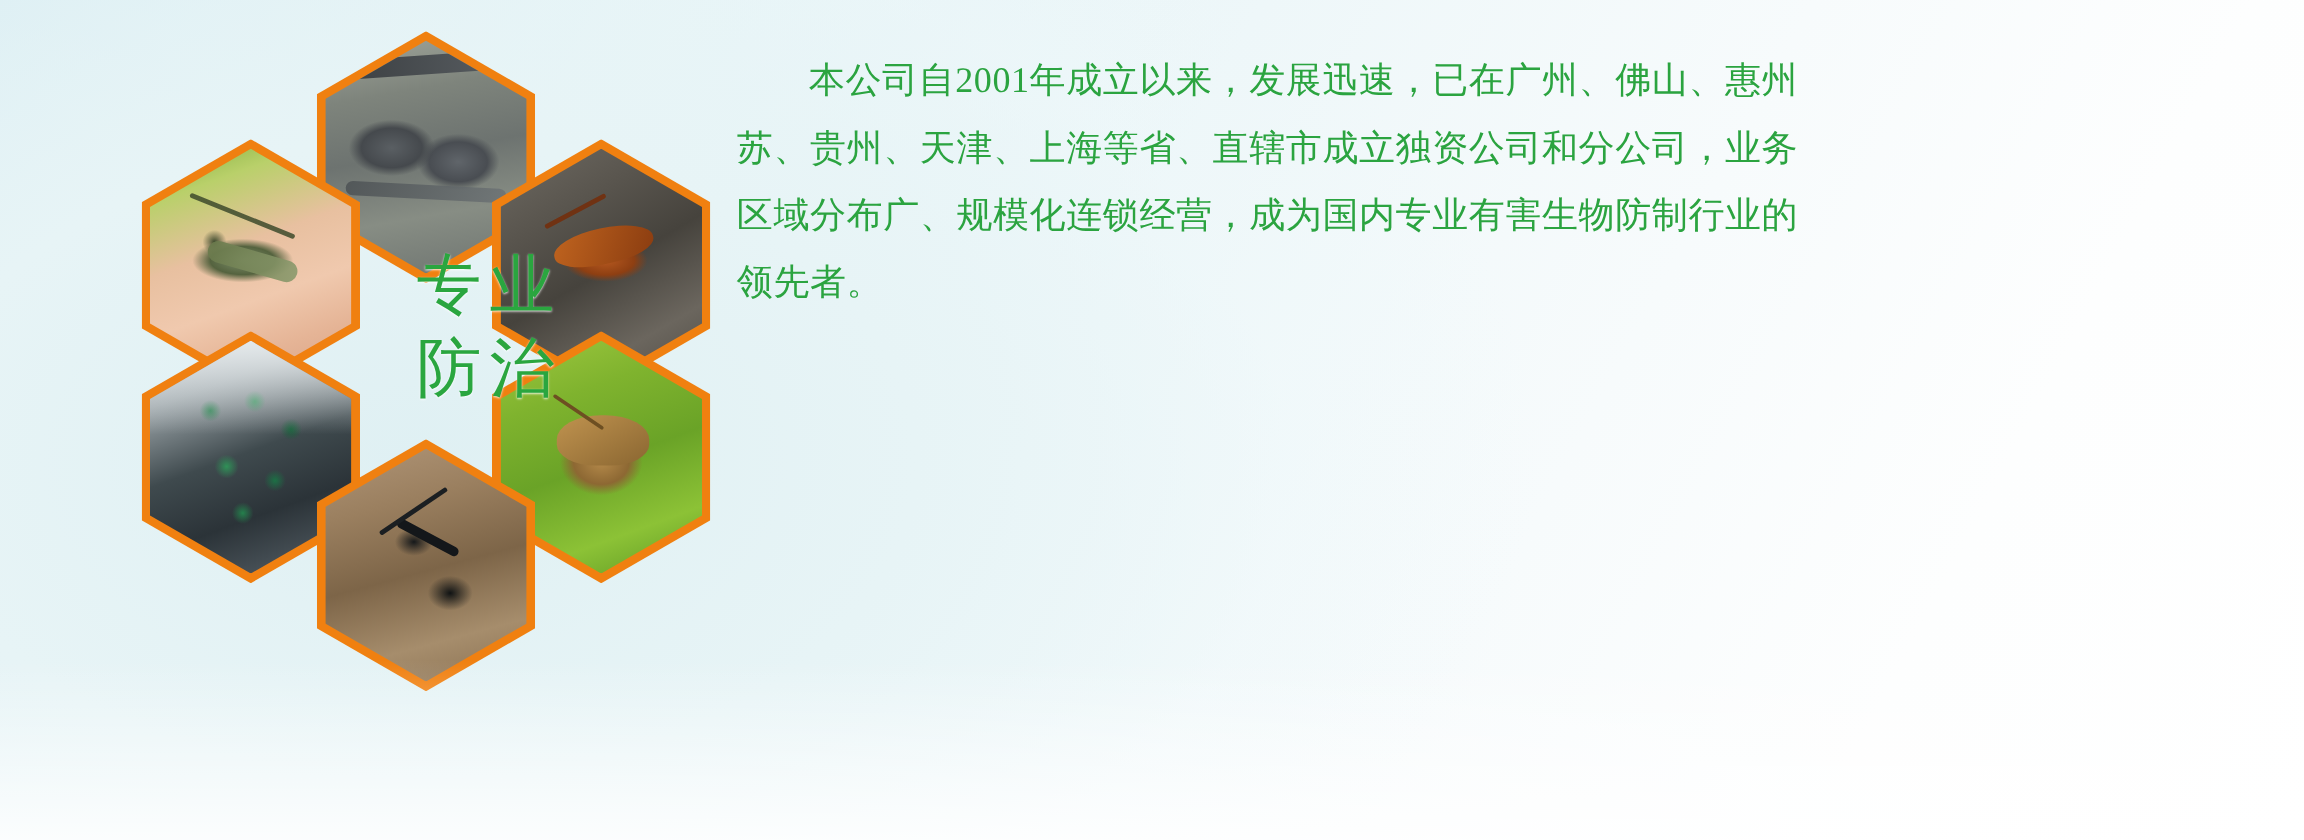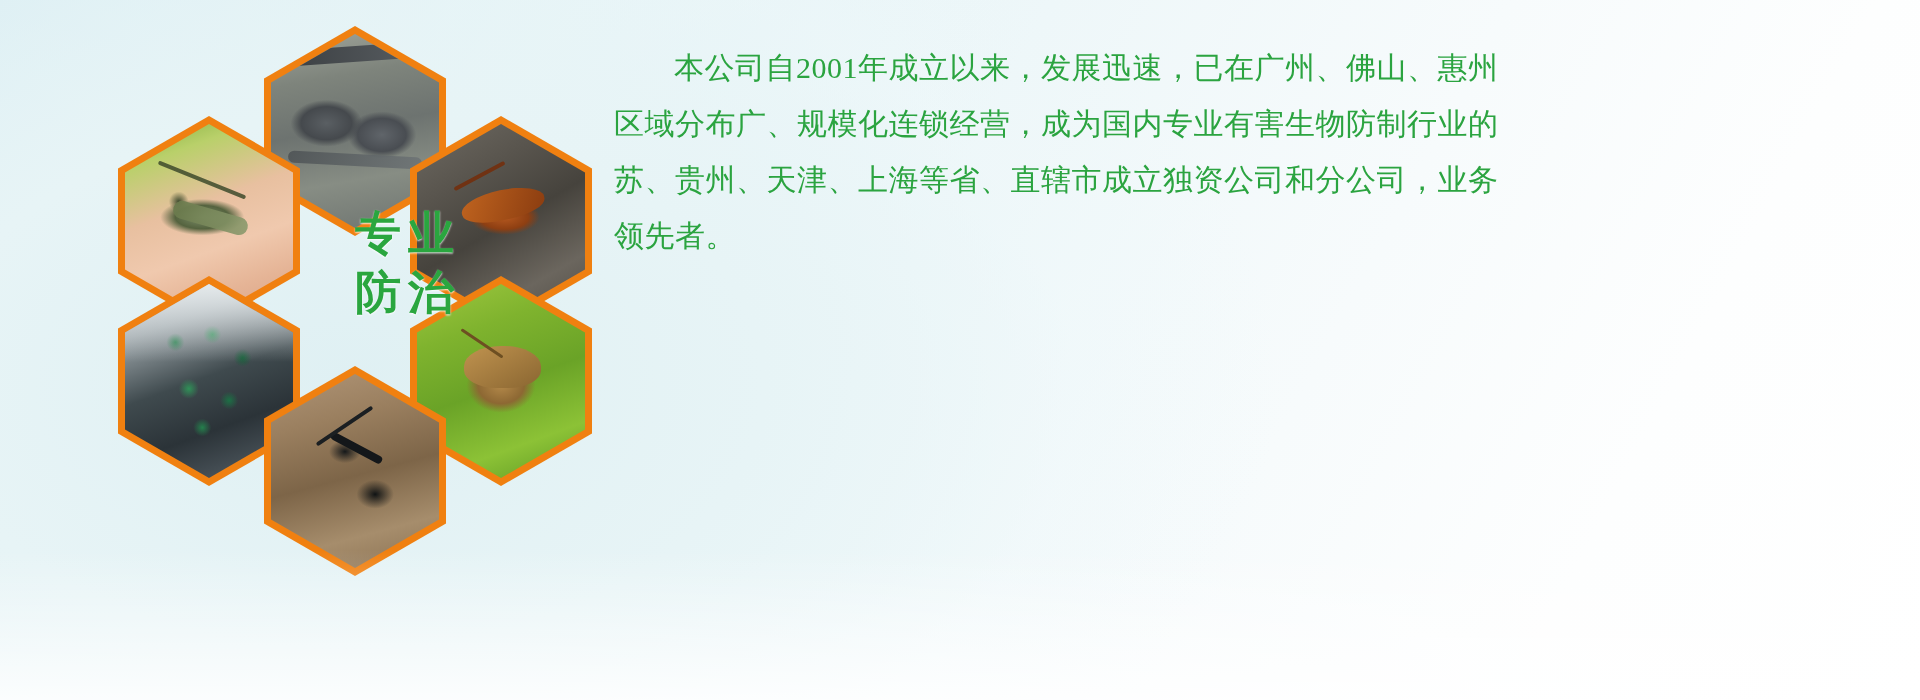--- a/index.html
+++ b/index.html
@@ -89,22 +89,22 @@
       linear-gradient(160deg,#9ec73f 0%,#7fb32e 26%,#6aa327 52%,#8cc236 78%,#5f9a24 100%);}
   .ph-bug:before{content:"";position:absolute;left:28%;top:32%;width:46%;height:42px;background:linear-gradient(150deg,#c0934f,#8a6631);border-radius:48% 48% 42% 42%;}
   .ph-bug:after{content:"";position:absolute;left:24%;top:30%;width:30%;height:3px;background:#6d4f22;transform:rotate(34deg);border-radius:2px;}
 
   .hex-label {
     position:absolute;
     left:258px; top:196px;
     width:140px;
     text-align:center;
     color:#2aa63f;
-    font-size:46px;
-    font-weight:bold;
+    font-size:54px;
+    font-weight:normal;
     line-height:1.28;
     letter-spacing:7px;
     text-shadow:0 1px 2px rgba(255,255,255,0.9);
     z-index:5;
   }
   .hex-label div { white-space:nowrap; }
 
   
   .body-copy {
     position:absolute;
@@ -176,19 +176,19 @@
     </div>
 
     <div class="hex-label">
       <div>专业</div>
       <div>防治</div>
     </div>
   </div>
 
   <div class="body-copy">
     <p class="indent">本公司自2001年成立以来，发展迅速，已在广州、佛山、惠州</p>
+    <p>苏、贵州、天津、上海等省、直辖市成立独资公司和分公司，业务</p>
     <p>区域分布广、规模化连锁经营，成为国内专业有害生物防制行业的</p>
-    <p>苏、贵州、天津、上海等省、直辖市成立独资公司和分公司，业务</p>
     <p>领先者。</p>
   </div>
 
 
 </div>
 
 </body></html>

